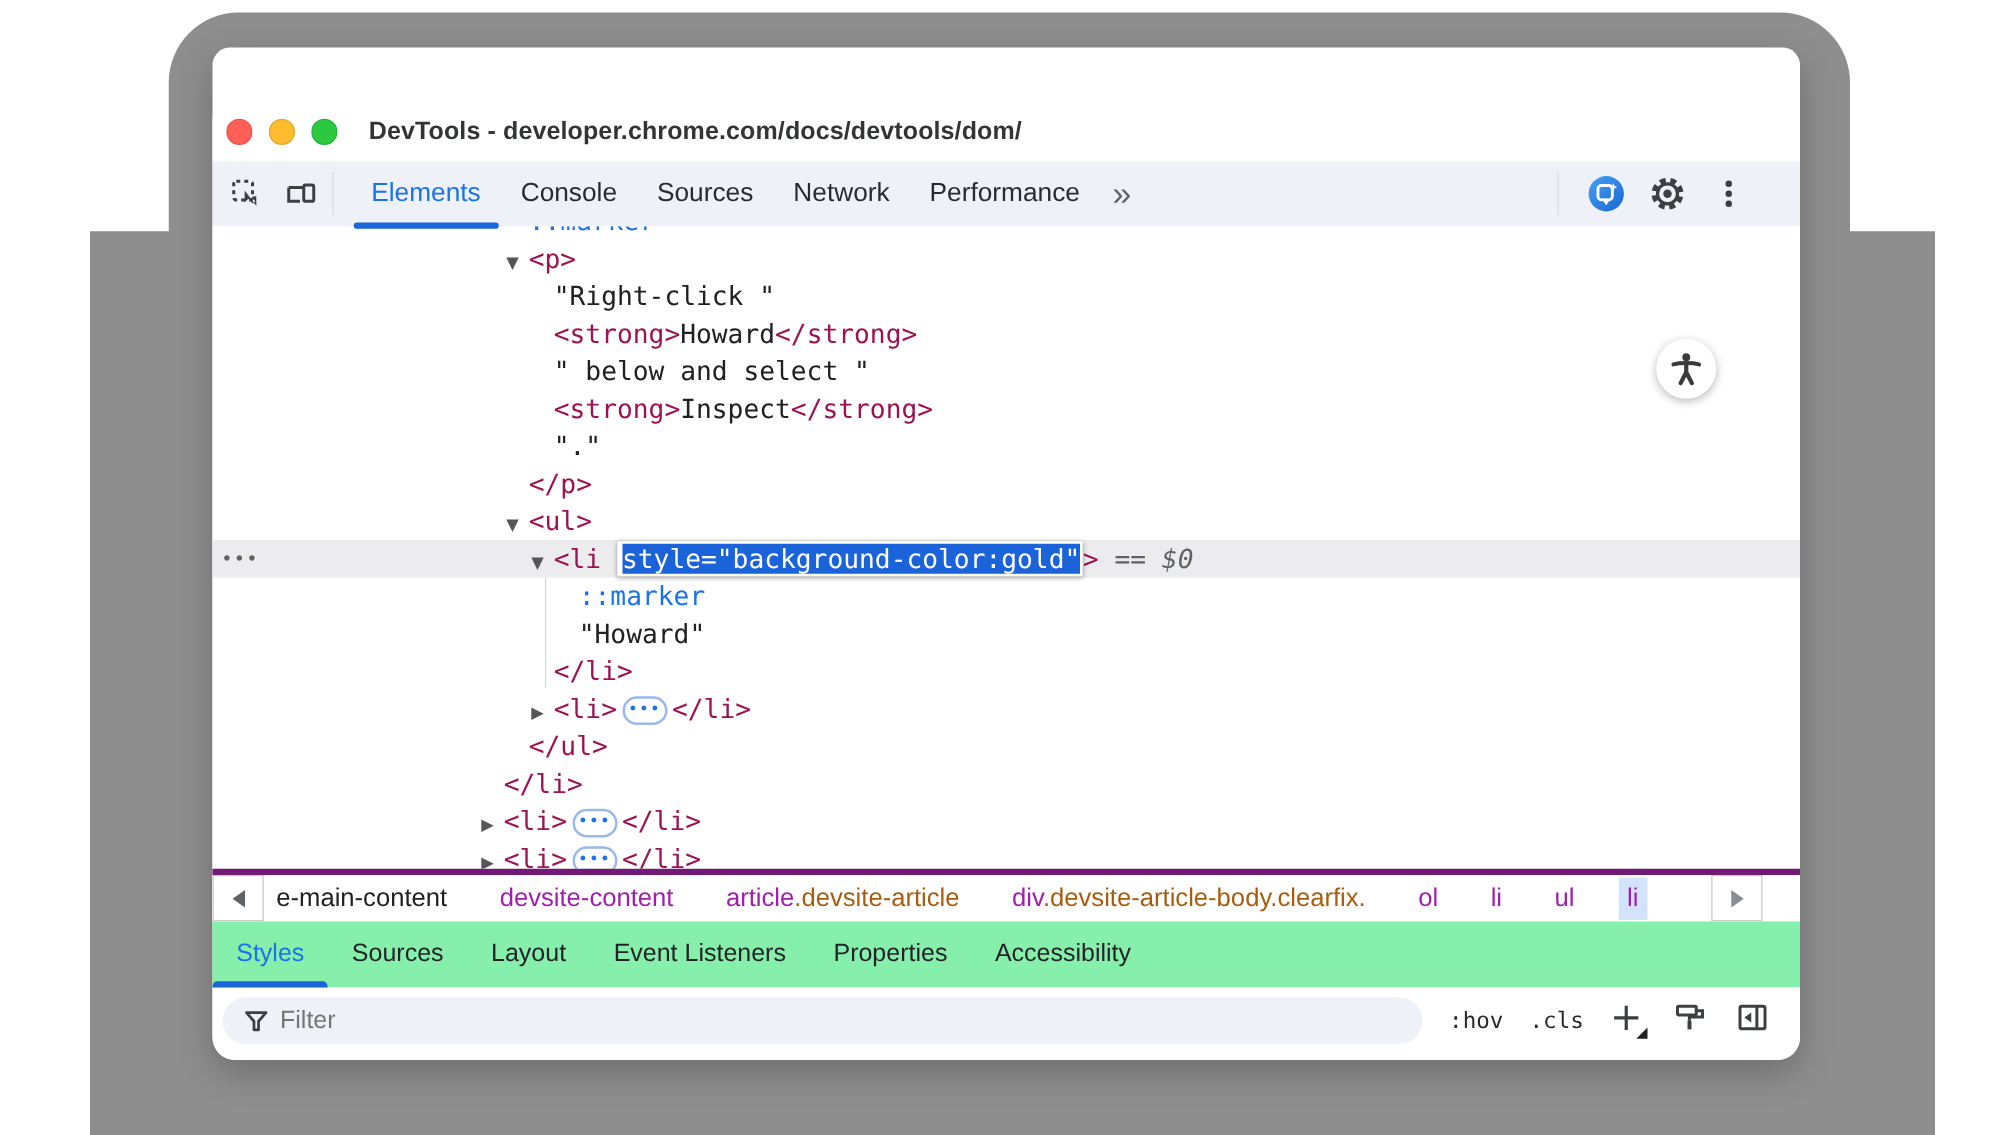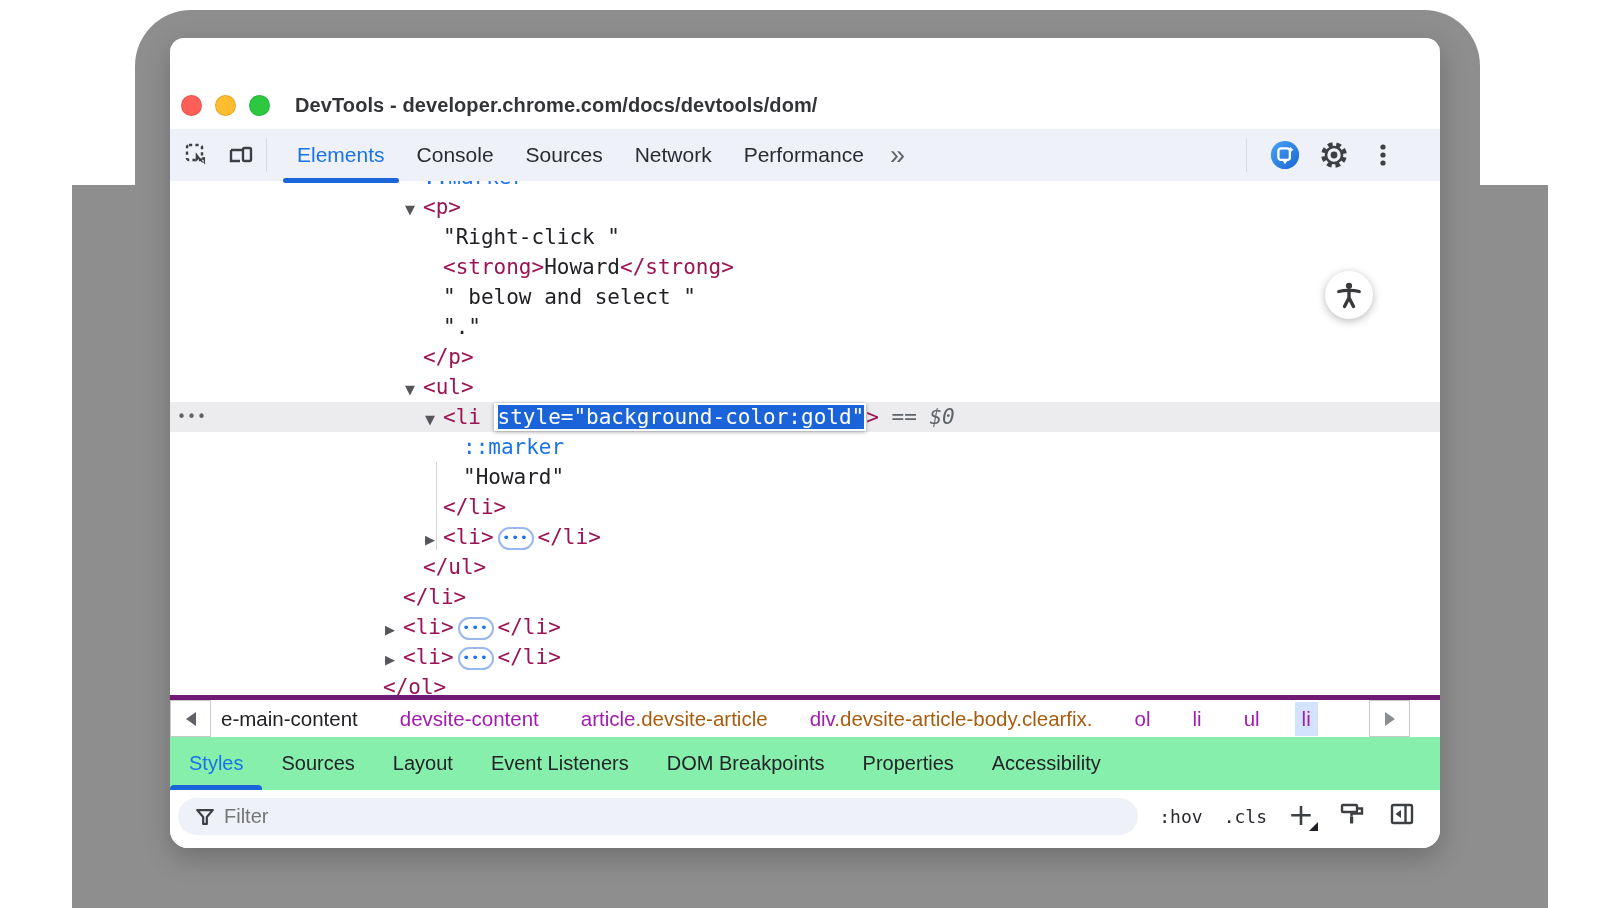--- a/index.html
+++ b/index.html
@@ -180,20 +180,21 @@
     </div>
   </div>
 
   <div class="tree">
     <div class="tree-inner" id="tree-rows">
         <div class="row" style="padding-left: 235px;"><span class="arrow"></span><span class="c-pseudo">::marker</span></div>
         <div class="row" style="padding-left: 235px;"><span class="arrow">▼</span><span class="c-tag">&lt;p&gt;</span></div>
         <div class="row" style="padding-left: 255px;"><span class="arrow"></span><span class="c-text">"Right-click "</span></div>
         <div class="row" style="padding-left: 255px;"><span class="arrow"></span><span class="c-tag">&lt;strong&gt;</span><span class="c-text">Howard</span><span class="c-tag">&lt;/strong&gt;</span></div>
         <div class="row" style="padding-left: 255px;"><span class="arrow"></span><span class="c-text">" below and select "</span></div>
+        <div class="row" style="padding-left: 255px;"><span class="arrow"></span><span class="c-tag">&lt;strong&gt;</span><span class="c-text">Inspect</span><span class="c-tag">&lt;/strong&gt;</span></div>
         <div class="row" style="padding-left: 255px;"><span class="arrow"></span><span class="c-text">"."</span></div>
         <div class="row" style="padding-left: 235px;"><span class="arrow"></span><span class="c-tag">&lt;/p&gt;</span></div>
         <div class="row" style="padding-left: 235px;"><span class="arrow">▼</span><span class="c-tag">&lt;ul&gt;</span></div>
         <div class="row selected" style="padding-left: 255px;"><span class="gutter-dots">•••</span><span class="arrow">▼</span><span class="c-tag">&lt;li </span><span class="editor-box"><span class="editor-sel">style="background-color:gold"</span></span><span class="c-tag">&gt;</span><span class="c-eq"> == </span><span class="c-dollar">$0</span></div>
         <div class="row" style="padding-left: 275px;"><span class="arrow"></span><span class="c-pseudo">::marker</span></div>
         <div class="row" style="padding-left: 275px;"><span class="arrow"></span><span class="c-text">"Howard"</span></div>
         <div class="row" style="padding-left: 255px;"><span class="arrow"></span><span class="c-tag">&lt;/li&gt;</span></div>
         <div class="row" style="padding-left: 255px;"><span class="arrow">▶</span><span class="c-tag">&lt;li&gt;</span><span class="pill">•••</span><span class="c-tag">&lt;/li&gt;</span></div>
         <div class="row" style="padding-left: 235px;"><span class="arrow"></span><span class="c-tag">&lt;/ul&gt;</span></div>
         <div class="row" style="padding-left: 215px;"><span class="arrow"></span><span class="c-tag">&lt;/li&gt;</span></div>
@@ -228,21 +229,20 @@
     <div class="crumb-btn right">
         <div class="tri-right"></div>
       </div>
   </div>
 
   <div class="panel-tabs" id="panel-tabs">
       <div class="ptab active">Styles</div>
       <div class="ptab">Sources</div>
       <div class="ptab">Layout</div>
       <div class="ptab">Event Listeners</div>
-      <div class="ptab">DOM Breakpoints</div>
       <div class="ptab">Properties</div>
       <div class="ptab">Accessibility</div>
     </div>
 
   <div class="filterbar">
     <div class="filter-wrap">
       <span class="funnel">
         <svg width="22" height="22" viewBox="0 0 24 24">
           <path class="st" d="M3.5 4.5 h17 L14 12 v7.5 l-4 0 V12 Z" stroke-linejoin="round"></path>
         </svg>

